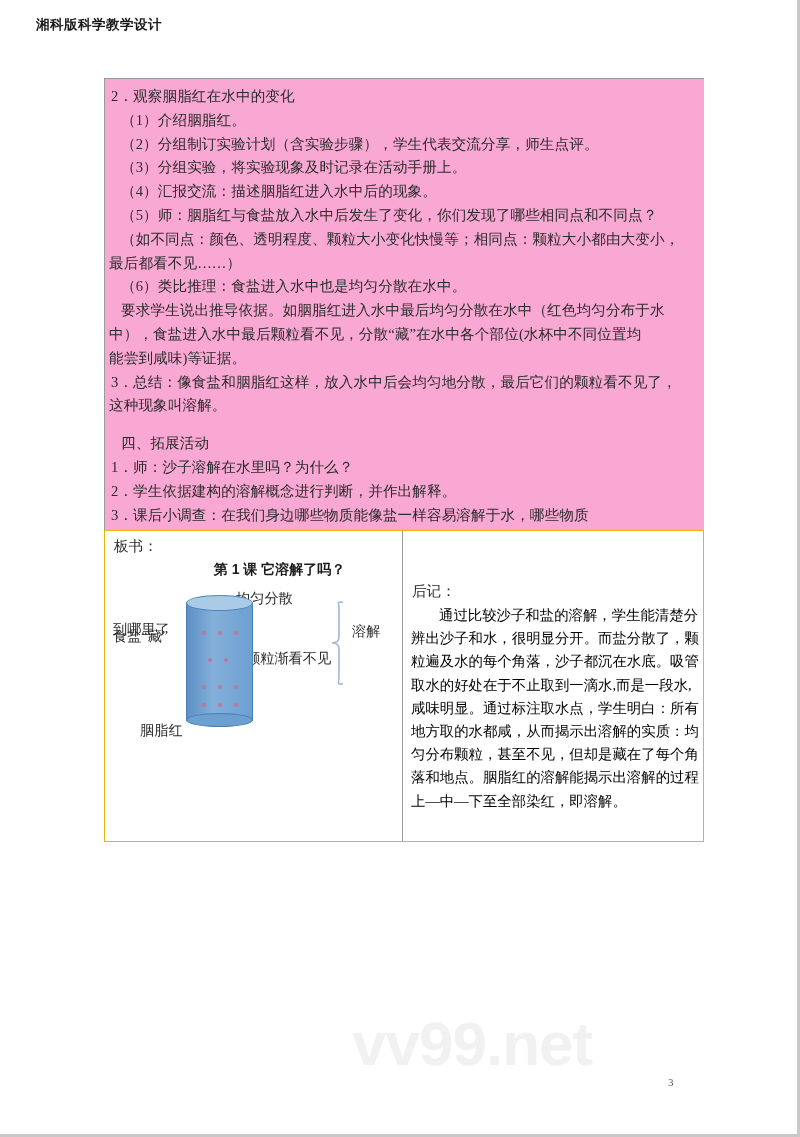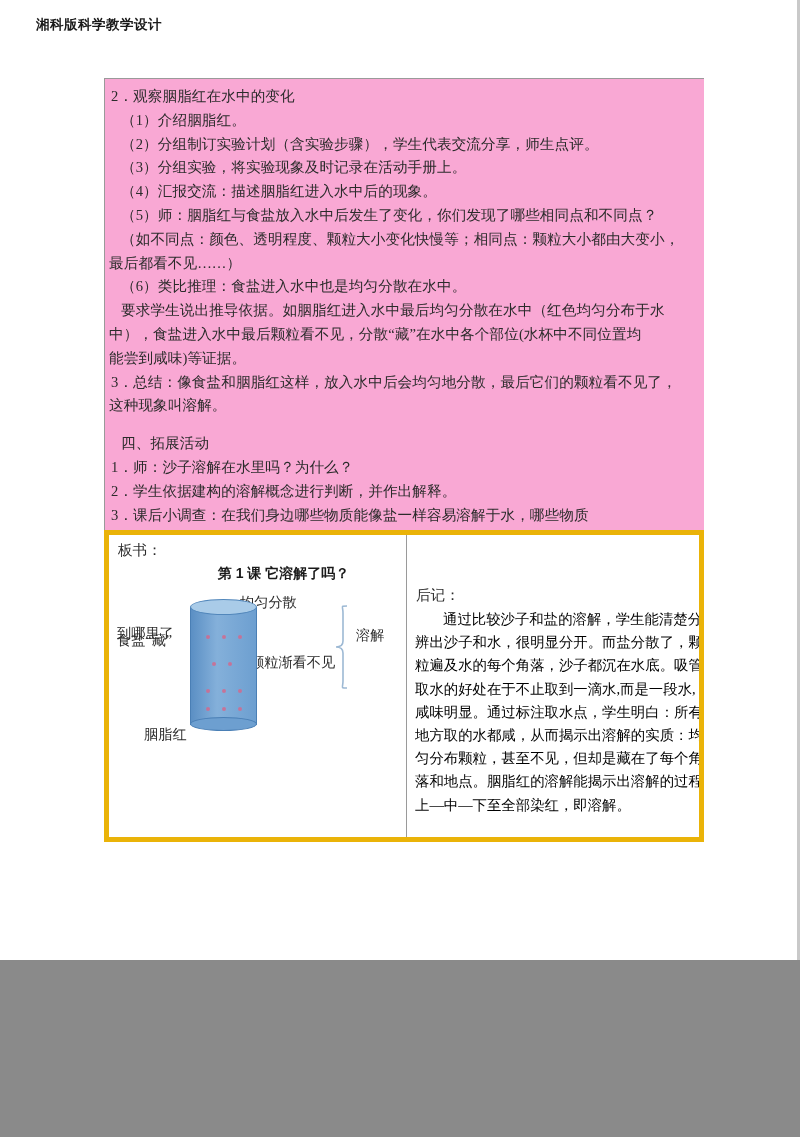--- a/index.html
+++ b/index.html
@@ -6,21 +6,21 @@
     margin: 0;
     padding: 0;
     background: #8a8a8a;
   }
   body {
     font-family: "Liberation Serif", "DejaVu Serif", serif;
   }
   .page {
     position: relative;
     width: 800px;
-    height: 960px;
+    height: 1137px;
     background: #ffffff;
     overflow: hidden;
     box-sizing: border-box;
   }
   
   .page-edge {
     position: absolute;
     left: 0; top: 0;
     width: 800px; height: 1137px;
     border-right: 3px solid #c9c9c9;
@@ -65,21 +65,21 @@
   .tline.flush   { padding-left: 4px; }
   .gap { height: 14px; }
 
   
   .board-table {
     position: absolute;
     left: 104px;
     top: 530px;
     width: 600px;
     height: 312px;
-    border: 5px solid #eab308;
+    border: 1px solid #eab308;
     box-sizing: border-box;
     display: flex;
     background: #fff;
   }
   .board-col-left {
     position: relative;
     width: 298px;
     border-right: 1px solid #9a9a9a;
     box-sizing: border-box;
   }

